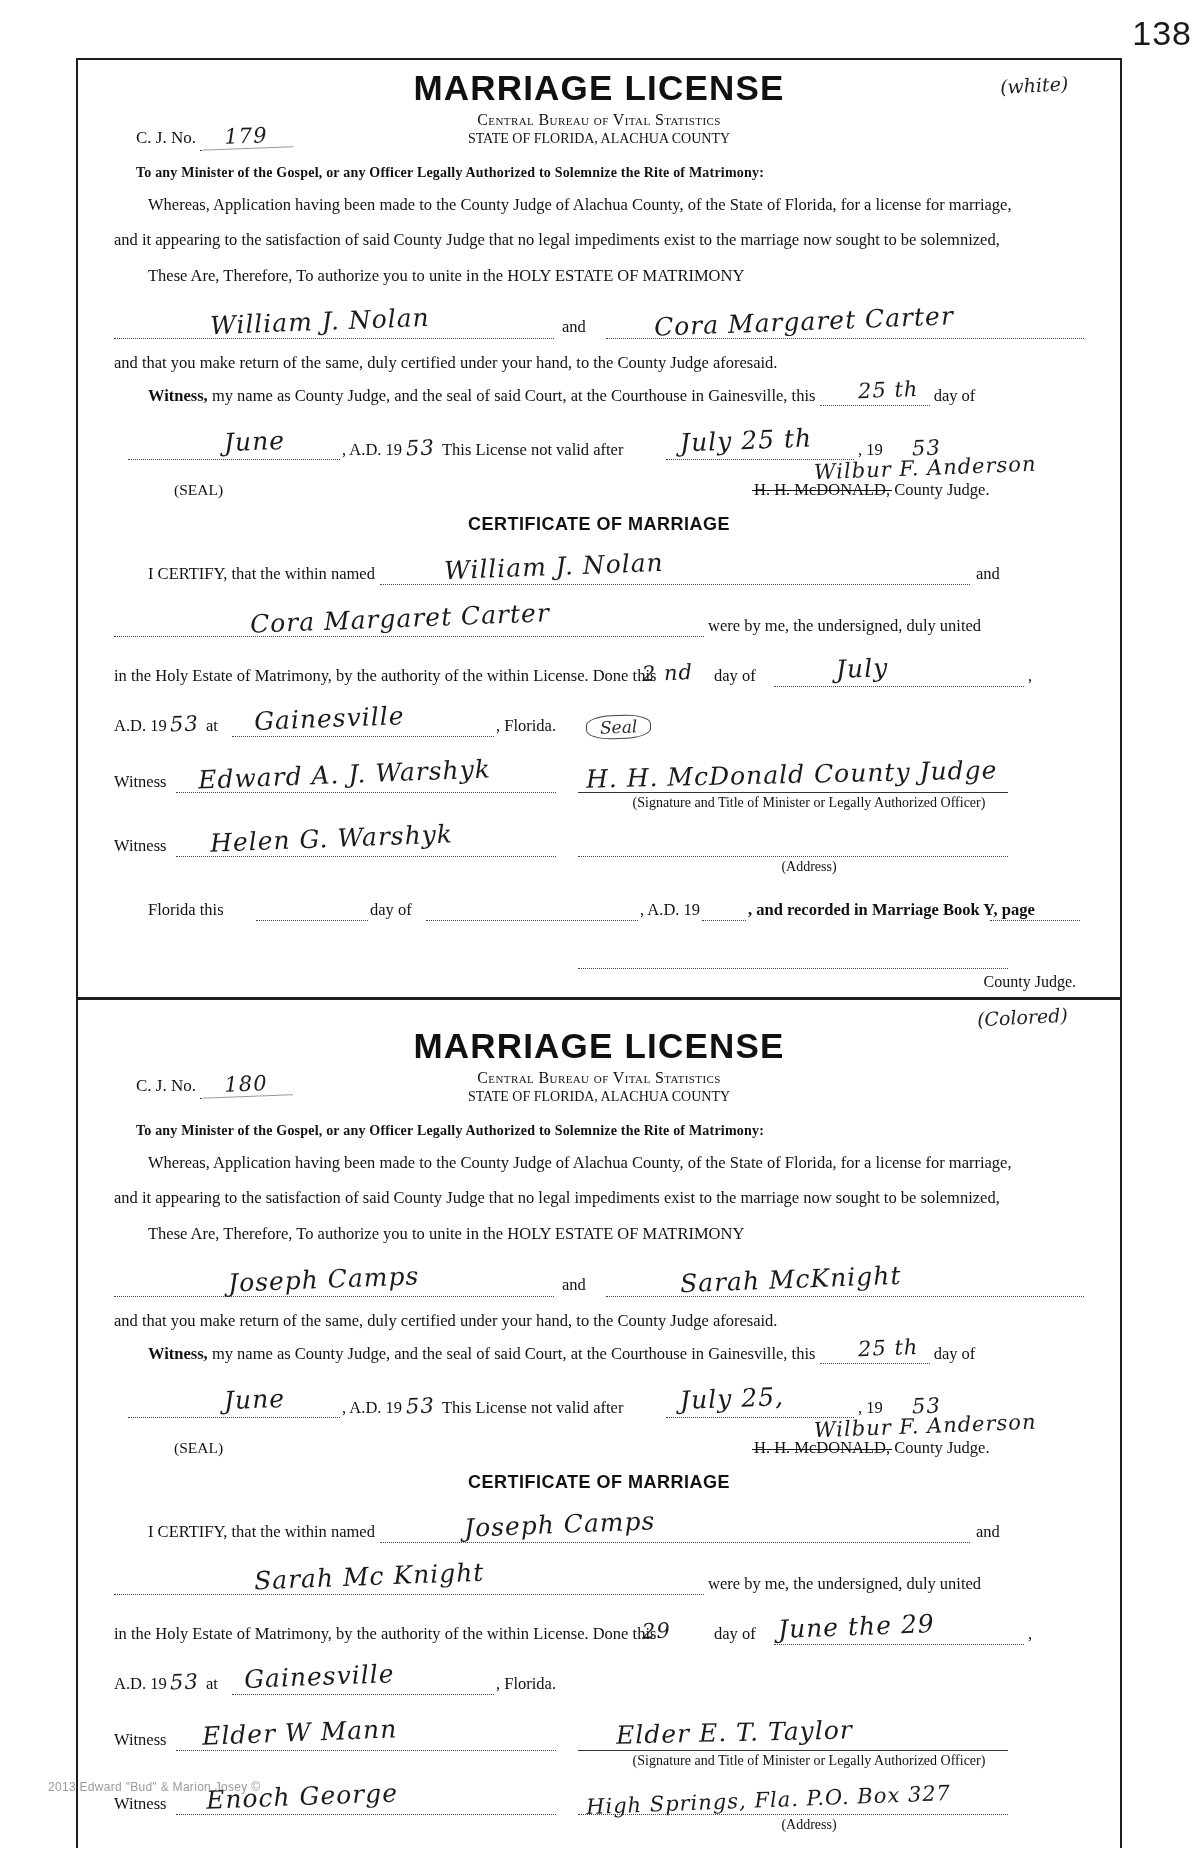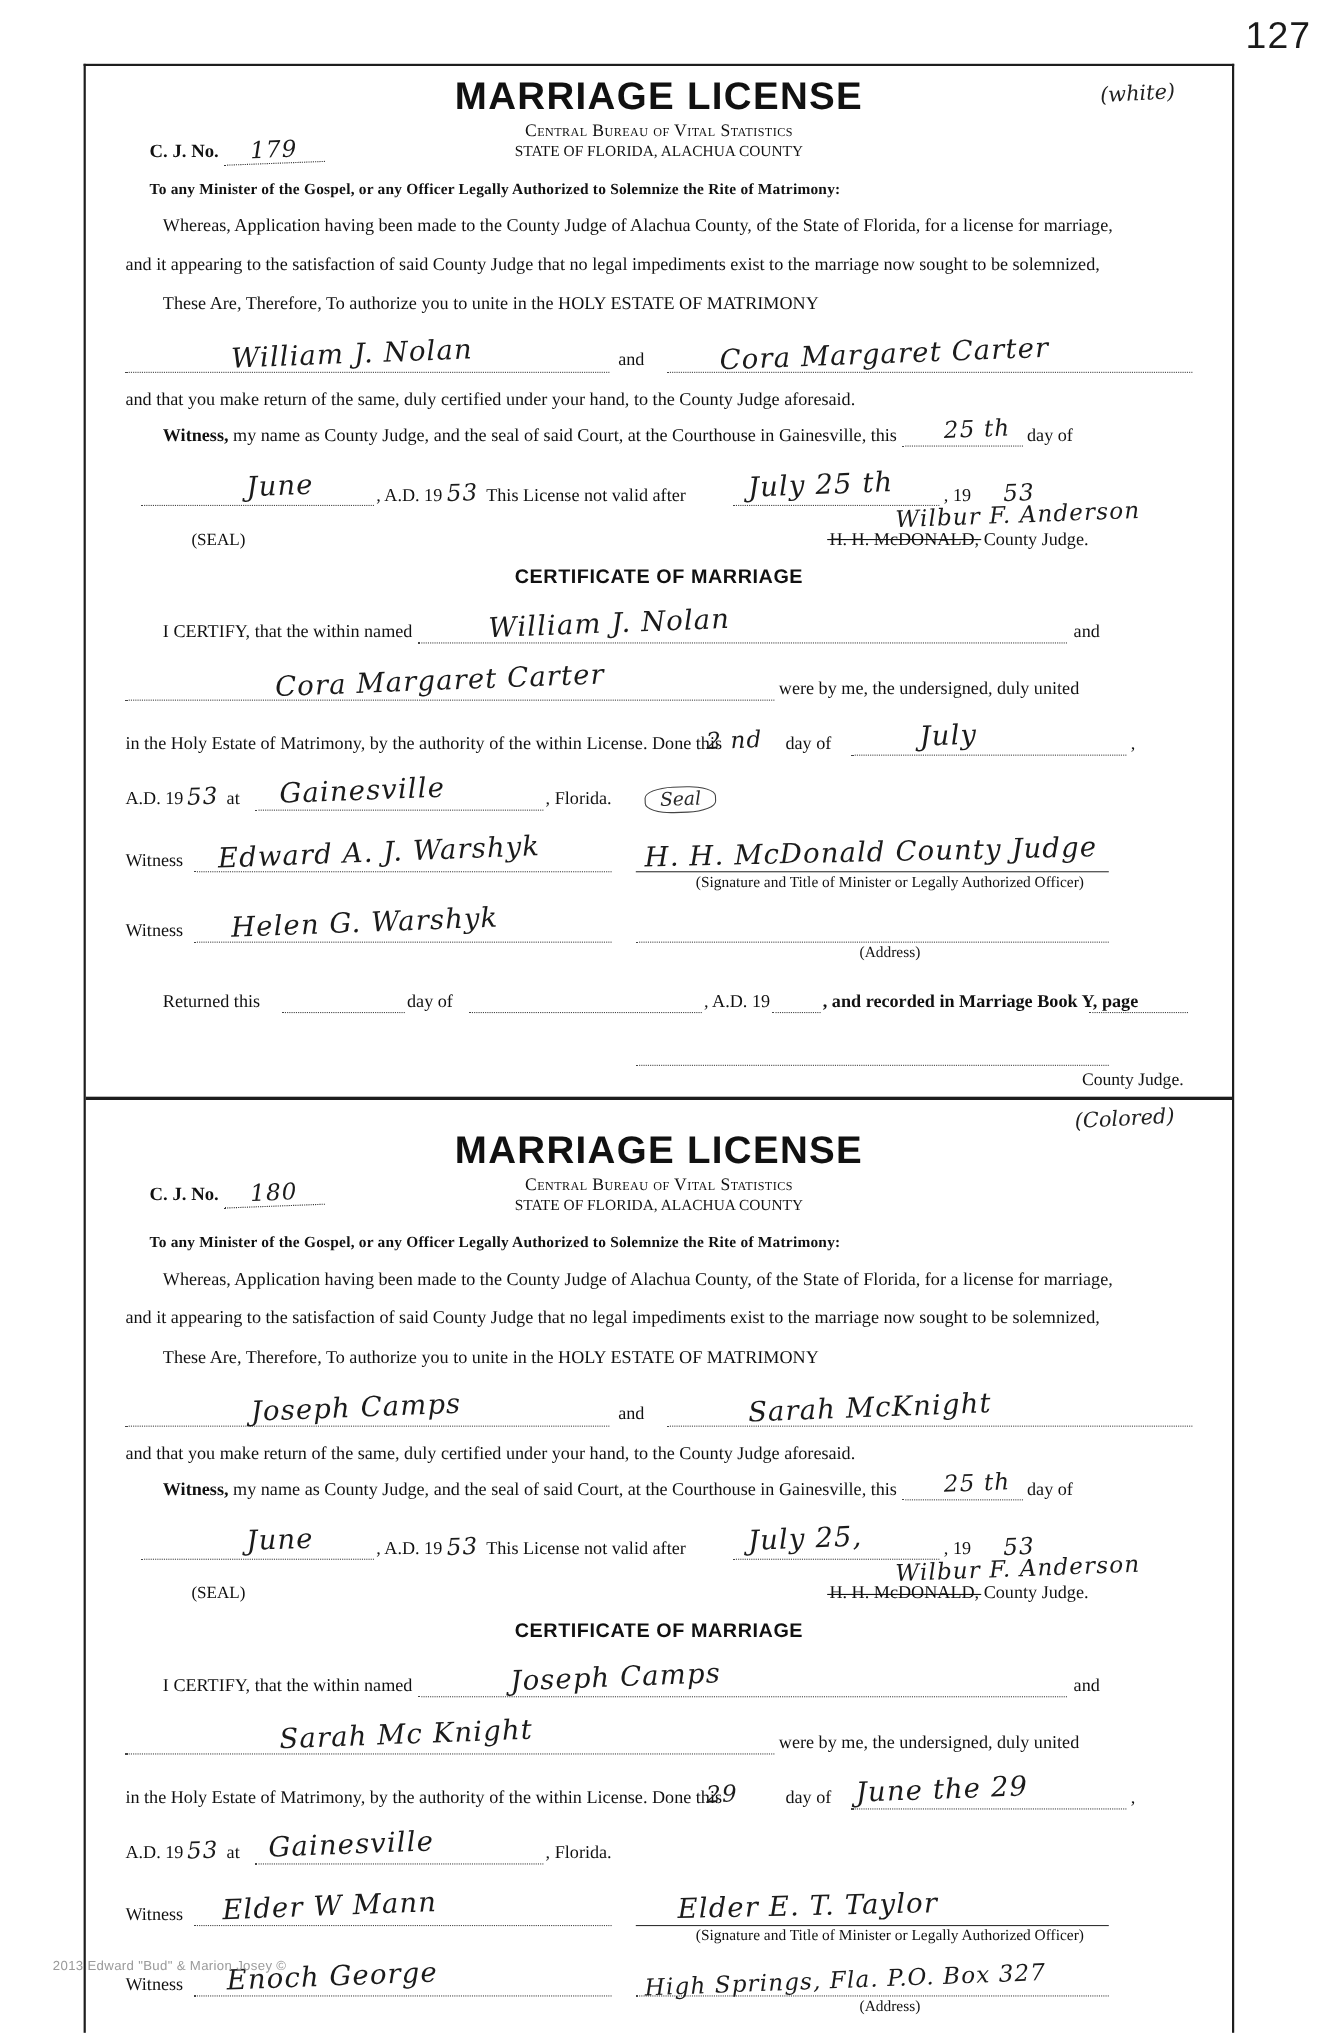--- a/index.html
+++ b/index.html
@@ -81,21 +81,21 @@
     font-size: 14px;
     margin-top: 2px;
   }
 
   .cjno {
     position: absolute;
     left: 58px;
     font-size: 17px;
     white-space: nowrap;
   }
-  .cjno .lbl { font-weight: bold; }
+  .cjno .lbl { font-weight: normal; }
   .cjno .hw {
     display: inline-block;
     min-width: 92px;
     border-bottom: 1px dotted #333;
     text-align: center;
   }
 
   .addressee {
     font-weight: bold;
     font-size: 14px;
@@ -230,21 +230,21 @@
     border: 1.5px solid #444;
     border-radius: 40% 40% 40% 40%;
     padding: 1px 13px;
     transform: rotate(-2deg);
     color: #2a2a2a;
   }
 </style>
 </head>
 <body>
 
-<div class="page-number">127</div>
+<div class="page-number">138</div>
 
 <div class="edge-marks">
   <i style="top:30px"></i>
     <i style="top:240px"></i>
     <i style="top:470px"></i>
   <i style="top:700px"></i>
     <i style="top:930px"></i>
     <i style="top:1160px"></i>
   <i style="top:1390px"></i>
     <i style="top:1620px"></i>
@@ -361,21 +361,21 @@
     <div class="row" style="height:42px; margin-top:6px;">
       <span class="abs" style="left:0; bottom:3px;">Witness</span>
       <span class="abs dotline" style="left:62px; width:380px; bottom:2px;"></span>
       <span class="abs hw hw-lg slant" style="left:96px; bottom:6px;">Helen G. Warshyk</span>
       <span class="abs dotline" style="left:464px; width:430px; bottom:2px;"></span>
       <span class="abs hw hw-md slant" style="left:480px; bottom:4px;"></span>
     </div>
     <div class="smallprint" style="margin-left:420px;">(Address)</div>
 
     <div class="row" style="height:38px; margin-top:10px;">
-      <span class="abs" style="left:34px; bottom:3px;">Returned this</span>
+      <span class="abs" style="left:34px; bottom:3px;">Florida this</span>
       <span class="abs dotline" style="left:142px; width:112px; bottom:2px;"></span>
       <span class="abs hw hw-md slant" style="left:160px; bottom:4px;"></span>
       <span class="abs" style="left:256px; bottom:3px;">day of</span>
       <span class="abs dotline" style="left:312px; width:212px; bottom:2px;"></span>
       <span class="abs hw hw-md slant" style="left:340px; bottom:4px;"></span>
       <span class="abs" style="left:526px; bottom:3px;">, A.D. 19</span>
       <span class="abs dotline" style="left:588px; width:44px; bottom:2px;"></span>
       <span class="abs hw hw-md slant" style="left:594px; bottom:4px;"></span>
       <span class="abs" style="left:634px; bottom:3px;font-weight:bold;">, and recorded in Marriage Book Y, page</span>
       <span class="abs dotline" style="left:876px; width:90px; bottom:2px;"></span>

